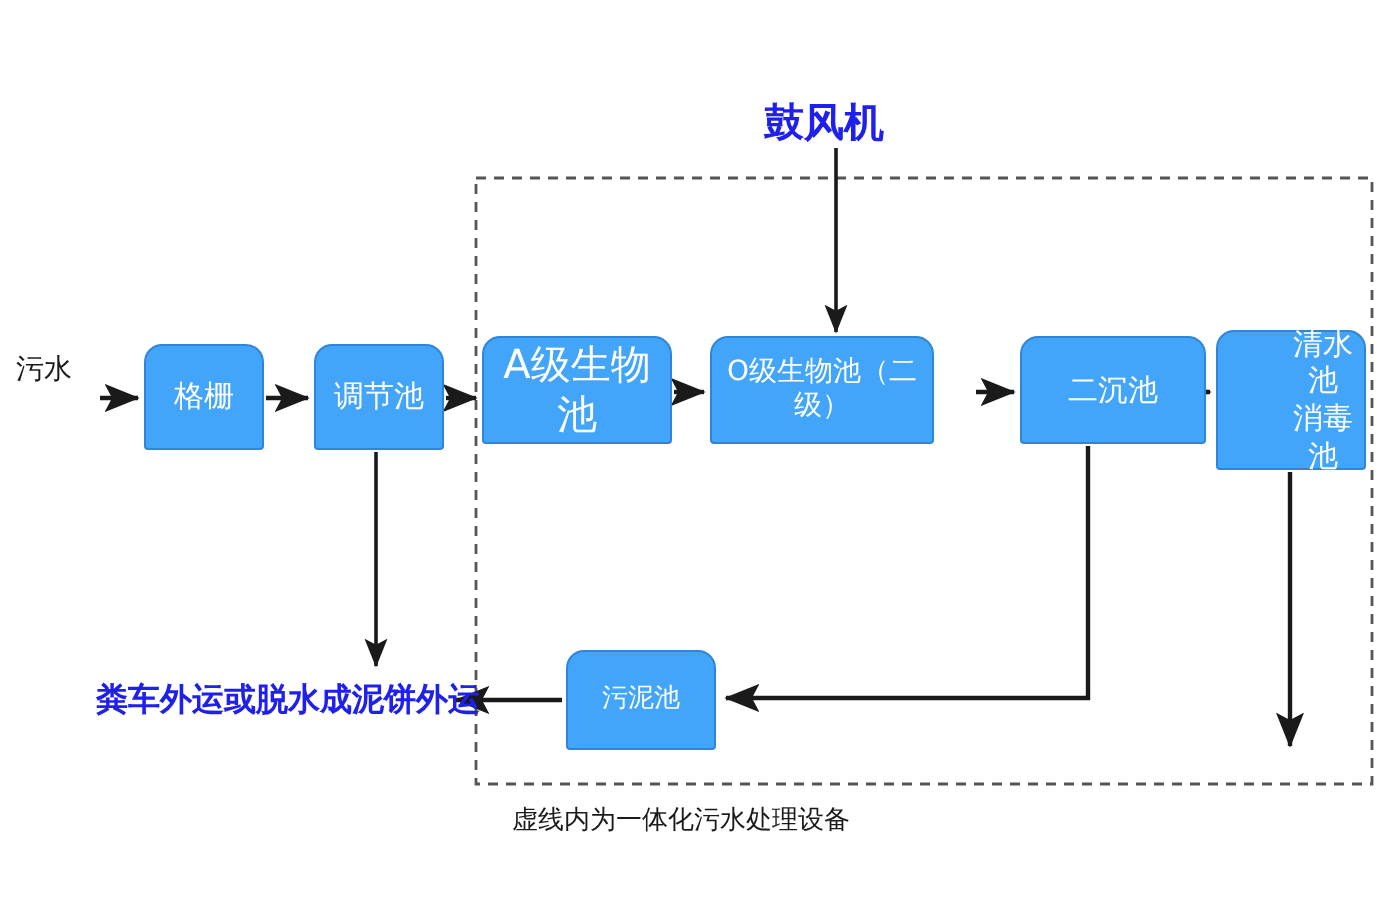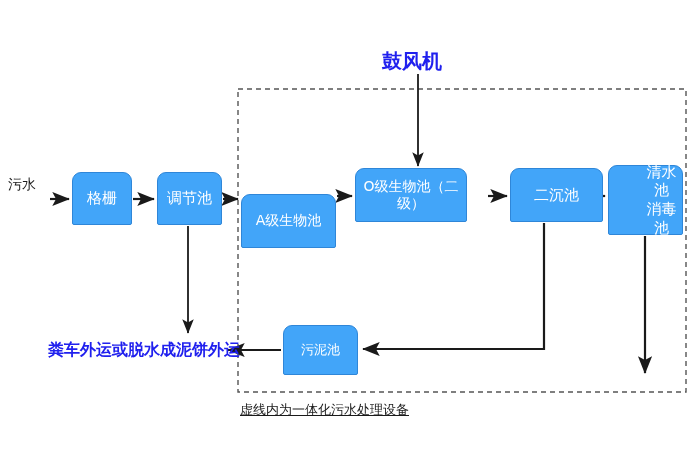--- a/index.html
+++ b/index.html
@@ -84,21 +84,21 @@
   </svg>
 
   <div class="node" style="left:72px; top:172px; width:60px; height:53px; font-size:15px;">
     <span class="node-label">格栅</span>
   </div>
 
   <div class="node" style="left:157px; top:172px; width:65px; height:53px; font-size:15px;">
     <span class="node-label">调节池</span>
   </div>
 
-  <div class="node" style="left:241px; top:168px; width:95px; height:54px; font-size:14px;margin-top:26px;">
+  <div class="node" style="left:241px; top:168px; width:95px; height:54px; font-size:20px;">
     <span class="node-label">A级生物池</span>
   </div>
 
   <div class="node" style="left:355px; top:168px; width:112px; height:54px; font-size:14px;">
     <span class="node-label">O级生物池（二级）</span>
   </div>
 
   <div class="node" style="left:510px; top:168px; width:93px; height:54px; font-size:15px;">
     <span class="node-label">二沉池</span>
   </div>
@@ -112,15 +112,15 @@
     <span class="node-label">污泥池</span>
   </div>
 
   <div class="free-label lbl-black" style="left:8px; top:176px; font-size:14px;">污水</div>
 
   <div class="free-label lbl-blue" style="left:382px; top:48px; font-size:20px;">鼓风机</div>
 
   <div class="free-label lbl-blue" style="left:48px; top:340px; font-size:16px;">粪车外运或脱水成泥饼外运</div>
 
 
-  <div class="free-label lbl-black" style="left:240px; top:401px; font-size:13px;text-decoration:underline;">虚线内为一体化污水处理设备</div>
+  <div class="free-label lbl-black" style="left:256px; top:401px; font-size:13px;">虚线内为一体化污水处理设备</div>
 
 </div>
 
 </body></html>

